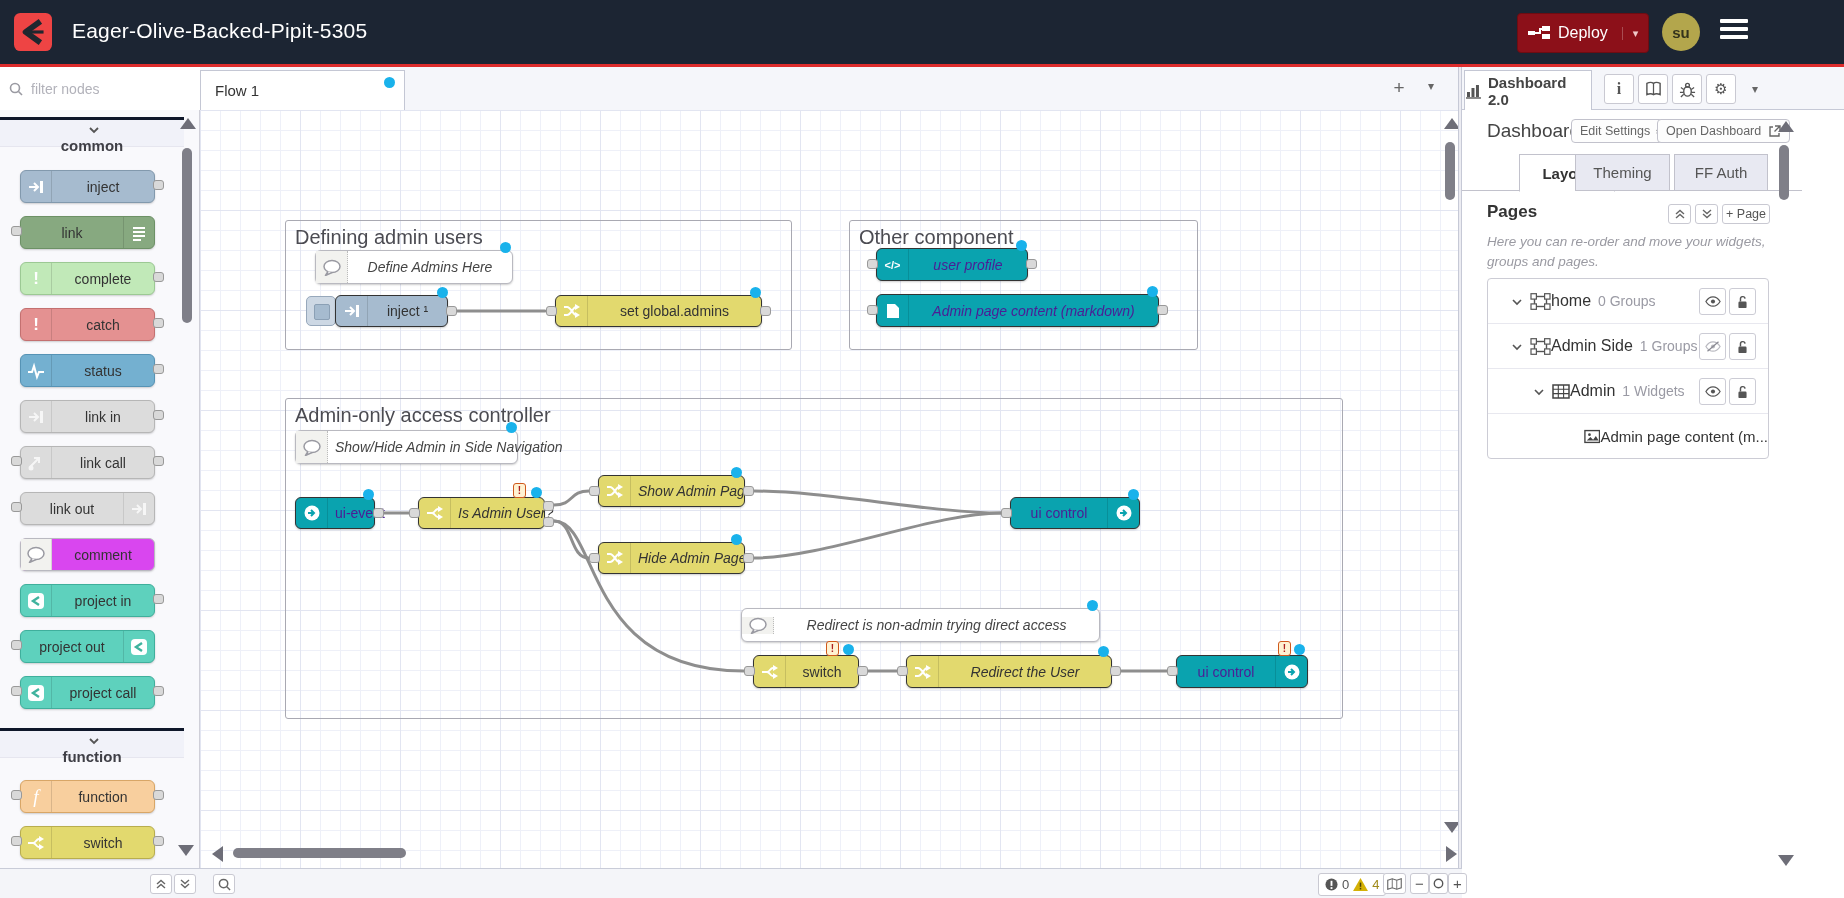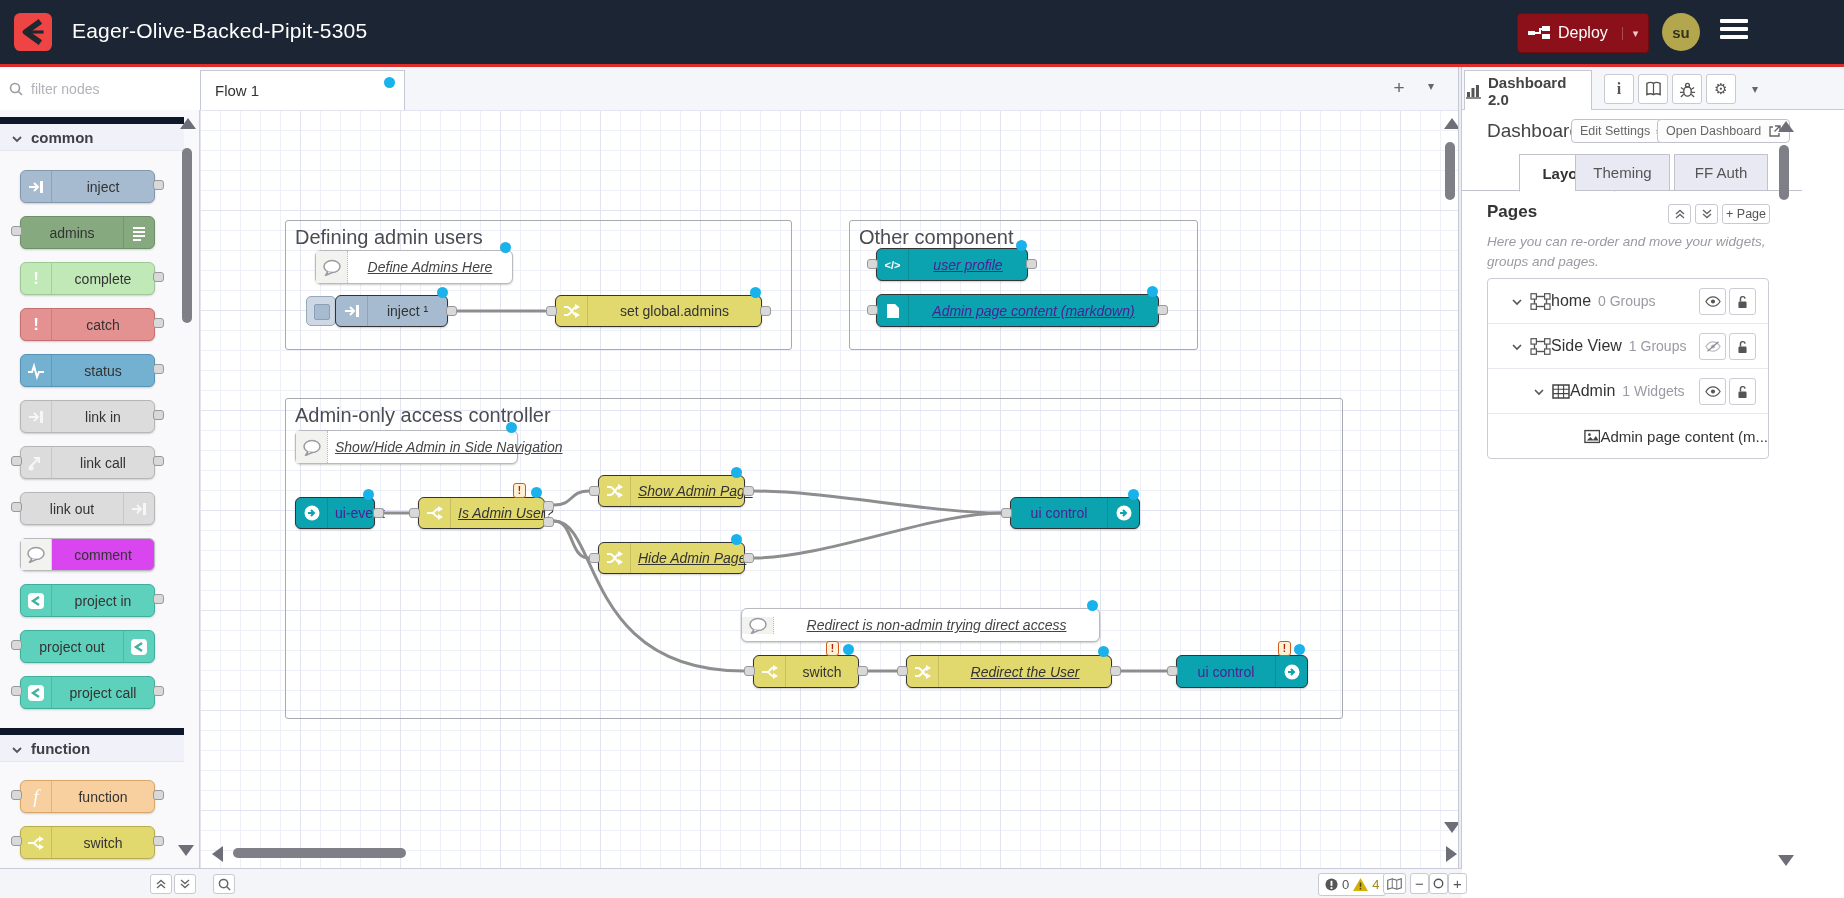--- a/index.html
+++ b/index.html
@@ -39,21 +39,21 @@
   .tab-plus{position:absolute;left:1186px;top:10px;width:26px;height:24px;color:#666;font-size:19px;
             text-align:center;cursor:pointer;}
   .tab-caret{position:absolute;left:1218px;top:12px;width:26px;height:24px;color:#666;font-size:12px;
              text-align:center;cursor:pointer;font-family:"DejaVu Sans",sans-serif;}
 
   
   .palette{position:absolute;left:0;top:110px;width:200px;height:758px;background:#f9f9fc;
            border-right:1px solid #cfcfd8;box-sizing:border-box;}
   .cat-head{position:absolute;left:0;width:184px;height:26px;background:#f1f2f9;color:#3f3f46;
             font-weight:bold;font-size:15px;display:flex;align-items:center;cursor:pointer;
-            border-top:7px solid #0f172a;border-bottom:1px solid #e6e6ef;}
+            border-top:3px solid #0f172a;border-bottom:1px solid #e6e6ef;flex-direction:column;}
   .cat-head .chv{margin:0 9px 0 12px;color:#555;}
   .pnode{position:absolute;left:20px;width:133px;height:31px;border:1px solid;border-radius:6px;
          display:flex;box-shadow:0 1px 2px rgba(0,0,0,.18);font-size:14px;color:#333;cursor:grab;}
   .pnode .ic{flex:0 0 30px;display:flex;align-items:center;justify-content:center;}
   .pnode .ic-l{border-right:1px solid rgba(0,0,0,.12);}
   .pnode .ic-r{border-left:1px solid rgba(0,0,0,.12);}
   .pnode .lb{flex:1;display:flex;align-items:center;justify-content:center;white-space:nowrap;}
   .pnode .port{top:9px;}
   .pal-scroll-up{position:absolute;left:180px;top:8px;}
   .pal-thumb{position:absolute;left:182px;top:38px;width:10px;height:175px;border-radius:5px;background:#7f7f88;}
@@ -91,21 +91,21 @@
   .cnode{position:absolute;height:32px;border:1px solid;border-radius:6px;display:flex;
          box-shadow:0 1px 2px rgba(0,0,0,.2);font-size:14px;color:#333;box-sizing:border-box;cursor:move;}
   .cnode .ic{flex:0 0 31px;display:flex;align-items:center;justify-content:center;}
   .cnode .ic-l{border-right:1px solid rgba(0,0,0,.12);}
   .cnode .ic-r{border-left:1px solid rgba(0,0,0,.12);}
   .cnode .lb{flex:1;display:flex;align-items:center;justify-content:center;padding:0 7px;white-space:nowrap;}
   .cnode .port{top:10px;}
   .cmt{background:#fff;border-color:#b9b9c0;height:34px;}
   .cmt .ic{background:#f2f2ef;border-right:1px dotted #bbb;}
   .cmt .lb{color:#444;}
-  .it{font-style:italic;text-decoration:underline;}
+  .it{font-style:italic;}
   .dot{position:absolute;width:11px;height:11px;border-radius:50%;background:#19b2eb;}
   .badge{position:absolute;width:13px;height:15px;background:#fff2d2;border:1px solid #d0591c;
          border-radius:3px;color:#ad2121;font-weight:bold;font-size:10px;line-height:13px;
          text-align:center;box-sizing:border-box;}
   .inj-btn{position:absolute;width:30px;height:30px;background:#cdd8e4;border:1px solid #97a8bb;
            border-radius:5px;box-sizing:border-box;cursor:pointer;}
   .inj-btn div{position:absolute;left:7px;top:7px;width:14px;height:14px;background:#a6bbcf;
                border:1px solid #8ba0b5;border-radius:2px;}
   .wires{position:absolute;left:0;top:0;pointer-events:none;}
 
@@ -226,21 +226,21 @@
           <svg width="18" height="18" viewBox="0 0 18 18">
             <path d="M2 9h8M7 5l4 4-4 4" stroke="#fff" fill="none" stroke-width="2"></path>
             <rect x="13" y="3" width="3" height="12" fill="#fff"></rect>
           </svg>
         </span>
       <span class="lb">inject</span>
       <span class="port pout"></span>
     </div>
     <div class="pnode c-debug" style="top:106px;">
       <span class="port pin"></span>
-      <span class="lb">admins</span>
+      <span class="lb">link</span>
       <span class="ic ic-r">
           <svg width="18" height="18" viewBox="0 0 18 18">
             <path d="M3 4h12M3 8h12M3 12h12M3 16h8" stroke="#fff" stroke-width="2"></path>
           </svg>
         </span>
     </div>
     <div class="pnode c-complete" style="top:152px;">
       <span class="ic ic-l" style="color:#fff;font-weight:bold;font-size:17px;">!</span>
       <span class="lb">complete</span>
       <span class="port pout"></span>
@@ -696,21 +696,21 @@
           <span class="chv"><svg width="10" height="7" viewBox="0 0 10 7">
                 <path d="M1 1l4 4 4-4" stroke="#555" stroke-width="1.6" fill="none"></path>
               </svg></span>
           <svg style="margin-left:8px;" width="21" height="17" viewBox="0 0 21 17">
               <rect x="4.5" y="3.5" width="12" height="10" fill="none" stroke="#555" stroke-width="1.4"></rect>
               <rect x="1" y="0.7" width="5.4" height="5.4" fill="#fff" stroke="#555" stroke-width="1.2"></rect>
               <rect x="14.6" y="0.7" width="5.4" height="5.4" fill="#fff" stroke="#555" stroke-width="1.2"></rect>
               <rect x="1" y="10.9" width="5.4" height="5.4" fill="#fff" stroke="#555" stroke-width="1.2"></rect>
               <rect x="14.6" y="10.9" width="5.4" height="5.4" fill="#fff" stroke="#555" stroke-width="1.2"></rect>
             </svg>
-          <span class="tl">Side View</span>
+          <span class="tl">Admin Side</span>
           <span class="tm">1 Groups</span>
           <span class="tbtn" style="right:42px;">
               <svg width="16" height="11" viewBox="0 0 20 14">
                 <path d="M1 7C4 2 8 1 10 1s6 1 9 6c-3 5-7 6-9 6s-6-1-9-6z" fill="none" stroke="#b9b9c0" stroke-width="1.6"></path>
                 <circle cx="10" cy="7" r="2.6" fill="#b9b9c0"></circle>
                 <path d="M3 13L17 1" stroke="#8a8a92" stroke-width="1.6"></path>
               </svg>
             </span>
           <span class="tbtn" style="right:12px;">
               <svg width="13" height="14" viewBox="0 0 16 17">

